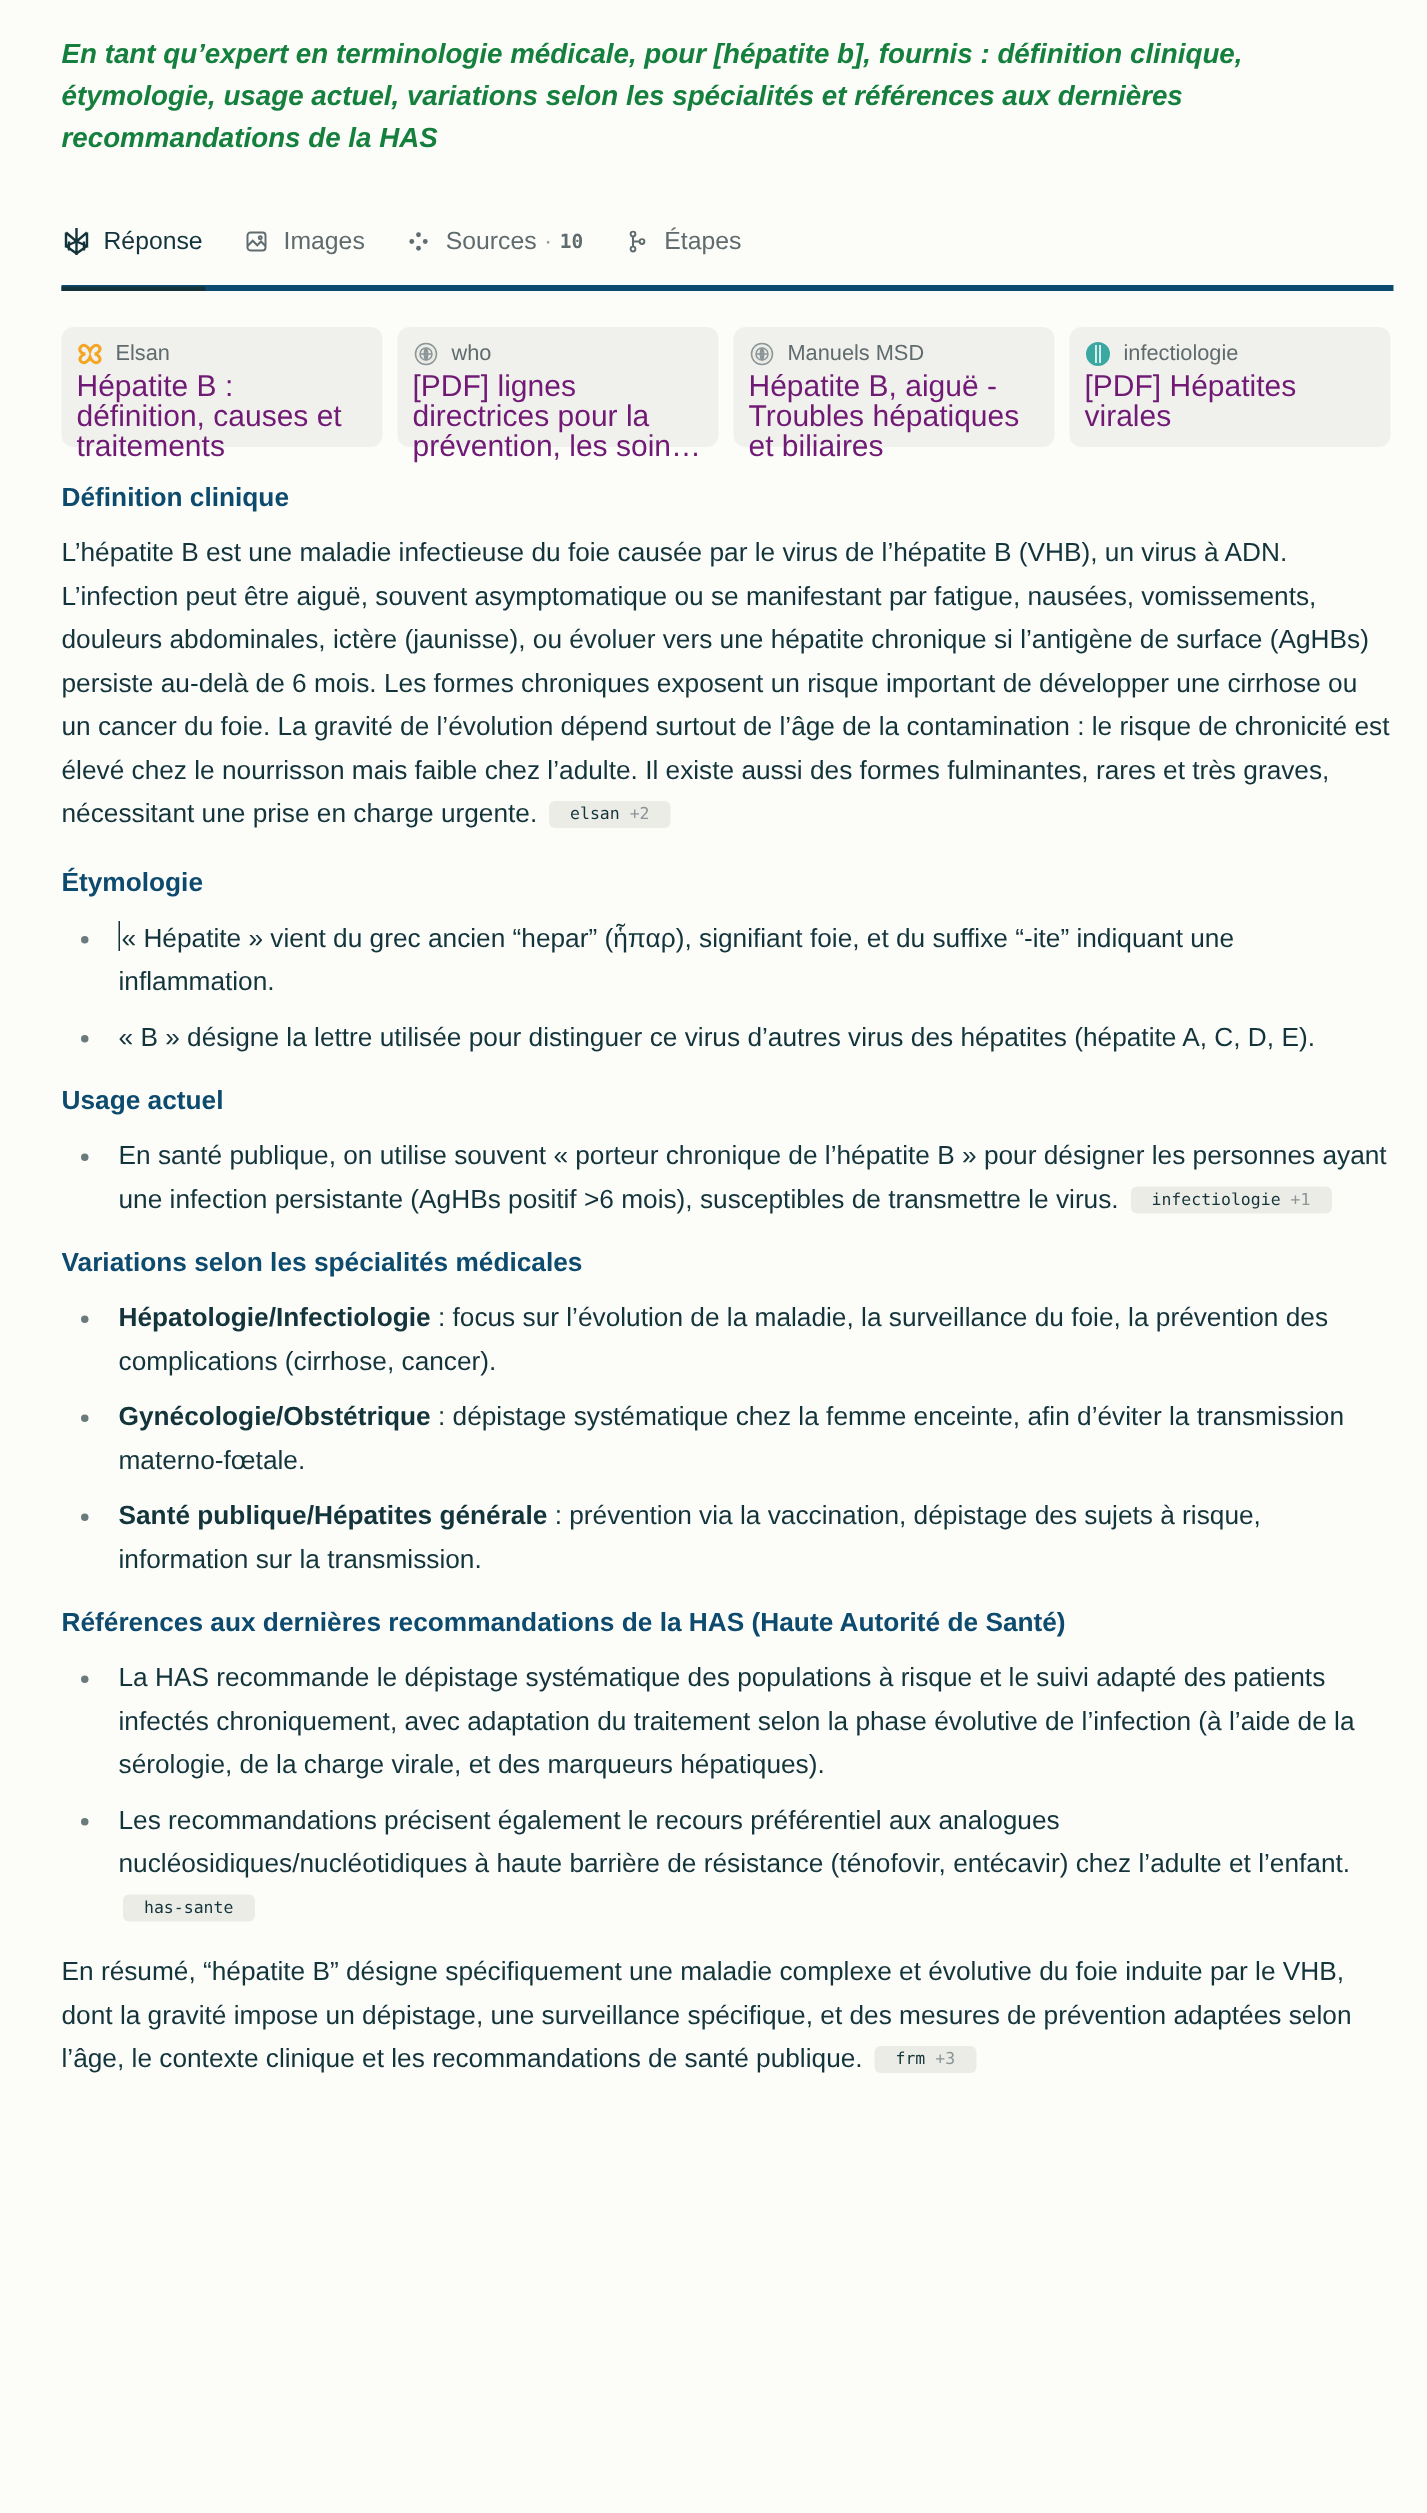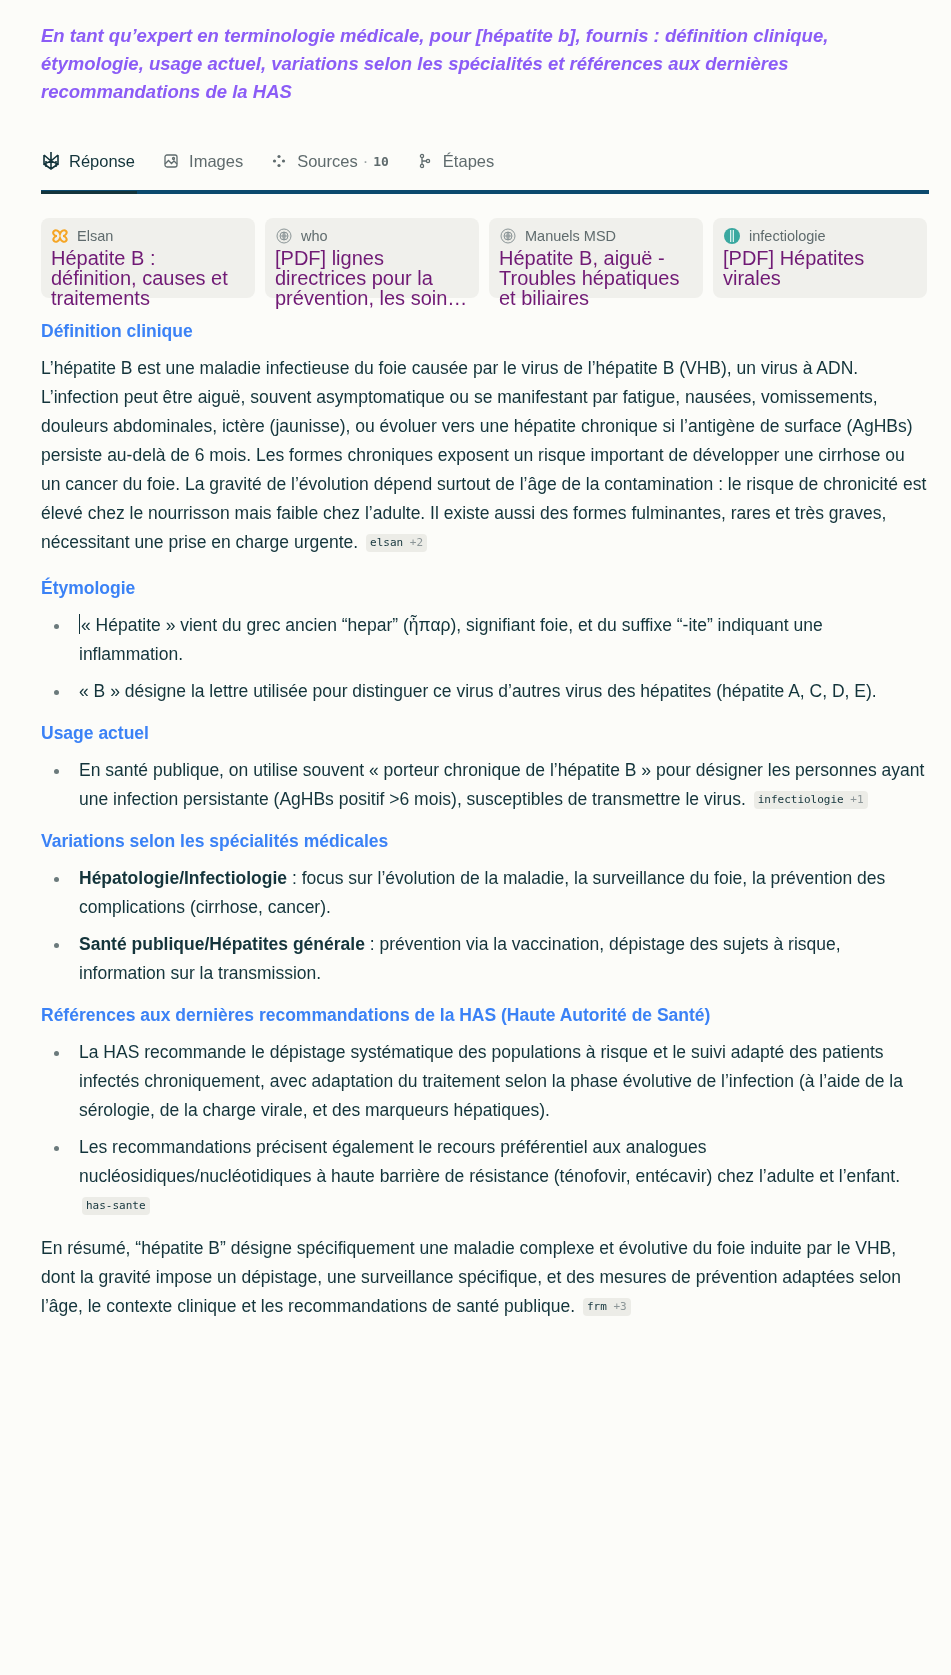--- a/index.html
+++ b/index.html
@@ -13,21 +13,21 @@
     position: relative;
   }
   .wrap { position: absolute; left: 41px; width: 888px; }
 
   .query {
     top: 22px;
     font-style: italic;
     font-weight: bold;
     font-size: 18.5px;
     line-height: 28px;
-    color: #8b5cf6;
+    color: #15803d;
   }
 
   .tabs {
     top: 144px;
     height: 50px;
     border-bottom: 4px solid #0c4a6e;
     display: flex;
     align-items: flex-start;
   }
   .tab {
@@ -62,21 +62,21 @@
     cursor: pointer;
   }
   .card-head { display: flex; align-items: center; font-size: 14.5px; color: #5f6b6d; height: 18px; }
   .card-head .fav { width: 18px; height: 18px; margin-right: 8px; display: inline-flex; align-items: center; justify-content: center; }
   .card-title { font-size: 20px; line-height: 20px; margin-top: 3px; color: #701a75; }
 
   .content { top: 318px; }
   h3 {
     font-size: 17.5px;
     font-weight: bold;
-    color: #3b82f6;
+    color: #0c4a6e;
     margin-bottom: 10px;
     line-height: 26px;
   }
   p, li {
     font-size: 17.5px;
     line-height: 29px;
     color: #13343b;
   }
   p { margin-bottom: 18px; }
   ul { list-style: none; margin-bottom: 14px; }
@@ -84,21 +84,21 @@
   li::before {
     content: ""; position: absolute; left: 13px; top: 13px;
     width: 5px; height: 5px; border-radius: 50%; background: #6b7a7c;
   }
   li b { font-weight: bold; }
   .cite {
     display: inline-block;
     font-family: "DejaVu Sans Mono", monospace;
     font-size: 11px;
     line-height: 18px;
-    padding: 0 4px;
+    padding: 0 14px;
     background: #ececE7;
     border-radius: 4px;
     color: #13343b;
     vertical-align: 2px;
     margin-left: 3px;
     cursor: pointer;
   }
   .cite .more { color: #8b9597; }
   .caret { display: inline-block; width: 1px; height: 20px; background: #13343b; vertical-align: -3px; margin-right: 1px; }
   .sec { margin-bottom: 12px; }
@@ -225,20 +225,21 @@
     <h3>Usage actuel</h3>
     <ul>
       <li><span>En santé publique, on utilise souvent « porteur chronique de l’hépatite B » pour désigner les personnes ayant une infection persistante (AgHBs positif &gt;6 mois), susceptibles de transmettre le virus.</span> <span class="cite"><span>infectiologie</span> <span class="more">+1</span></span></li>
     </ul>
   </div>
 
   <div class="sec">
     <h3>Variations selon les spécialités médicales</h3>
     <ul>
       <li><b>Hépatologie/Infectiologie</b><span> : focus sur l’évolution de la maladie, la surveillance du foie, la prévention des complications (cirrhose, cancer).</span></li>
+      <li><b>Gynécologie/Obstétrique</b><span> : dépistage systématique chez la femme enceinte, afin d’éviter la transmission materno-fœtale.</span></li>
       <li><b>Santé publique/Hépatites générale</b><span> : prévention via la vaccination, dépistage des sujets à risque, information sur la transmission.</span></li>
     </ul>
   </div>
 
   <div class="sec">
     <h3>Références aux dernières recommandations de la HAS (Haute Autorité de Santé)</h3>
     <ul>
       <li><span>La HAS recommande le dépistage systématique des populations à risque et le suivi adapté des patients infectés chroniquement, avec adaptation du traitement selon la phase évolutive de l’infection (à l’aide de la sérologie, de la charge virale, et des marqueurs hépatiques).</span></li>
       <li><span>Les recommandations précisent également le recours préférentiel aux analogues nucléosidiques/nucléotidiques à haute barrière de résistance (ténofovir, entécavir) chez l’adulte et l’enfant.</span> <span class="cite"><span>has-sante</span></span></li>
     </ul>

